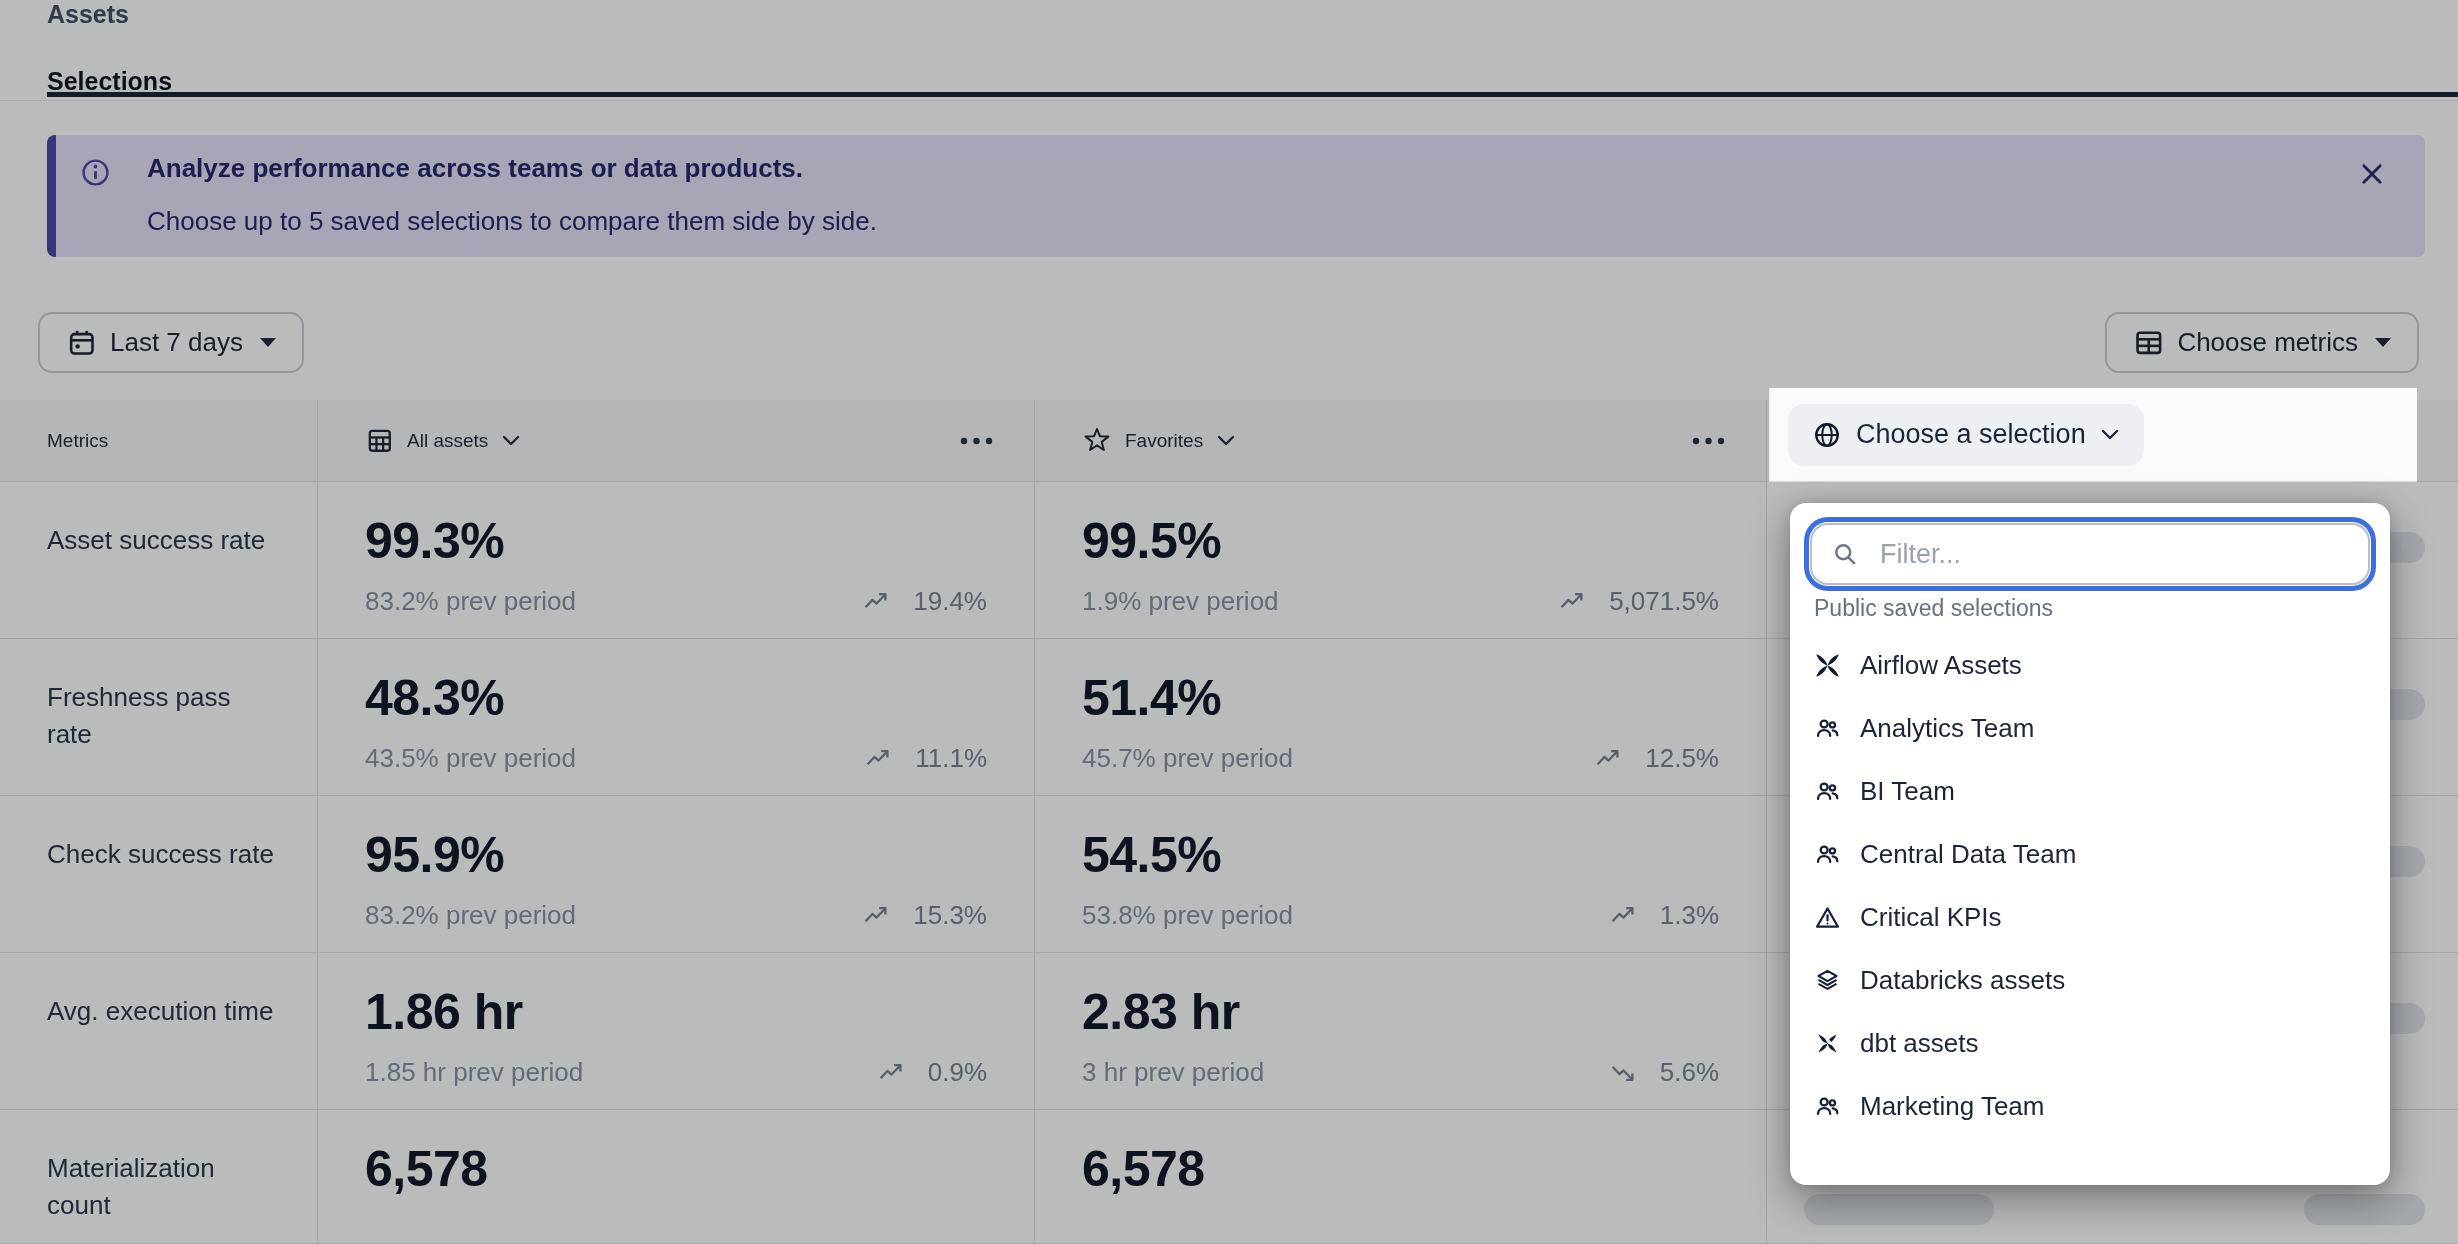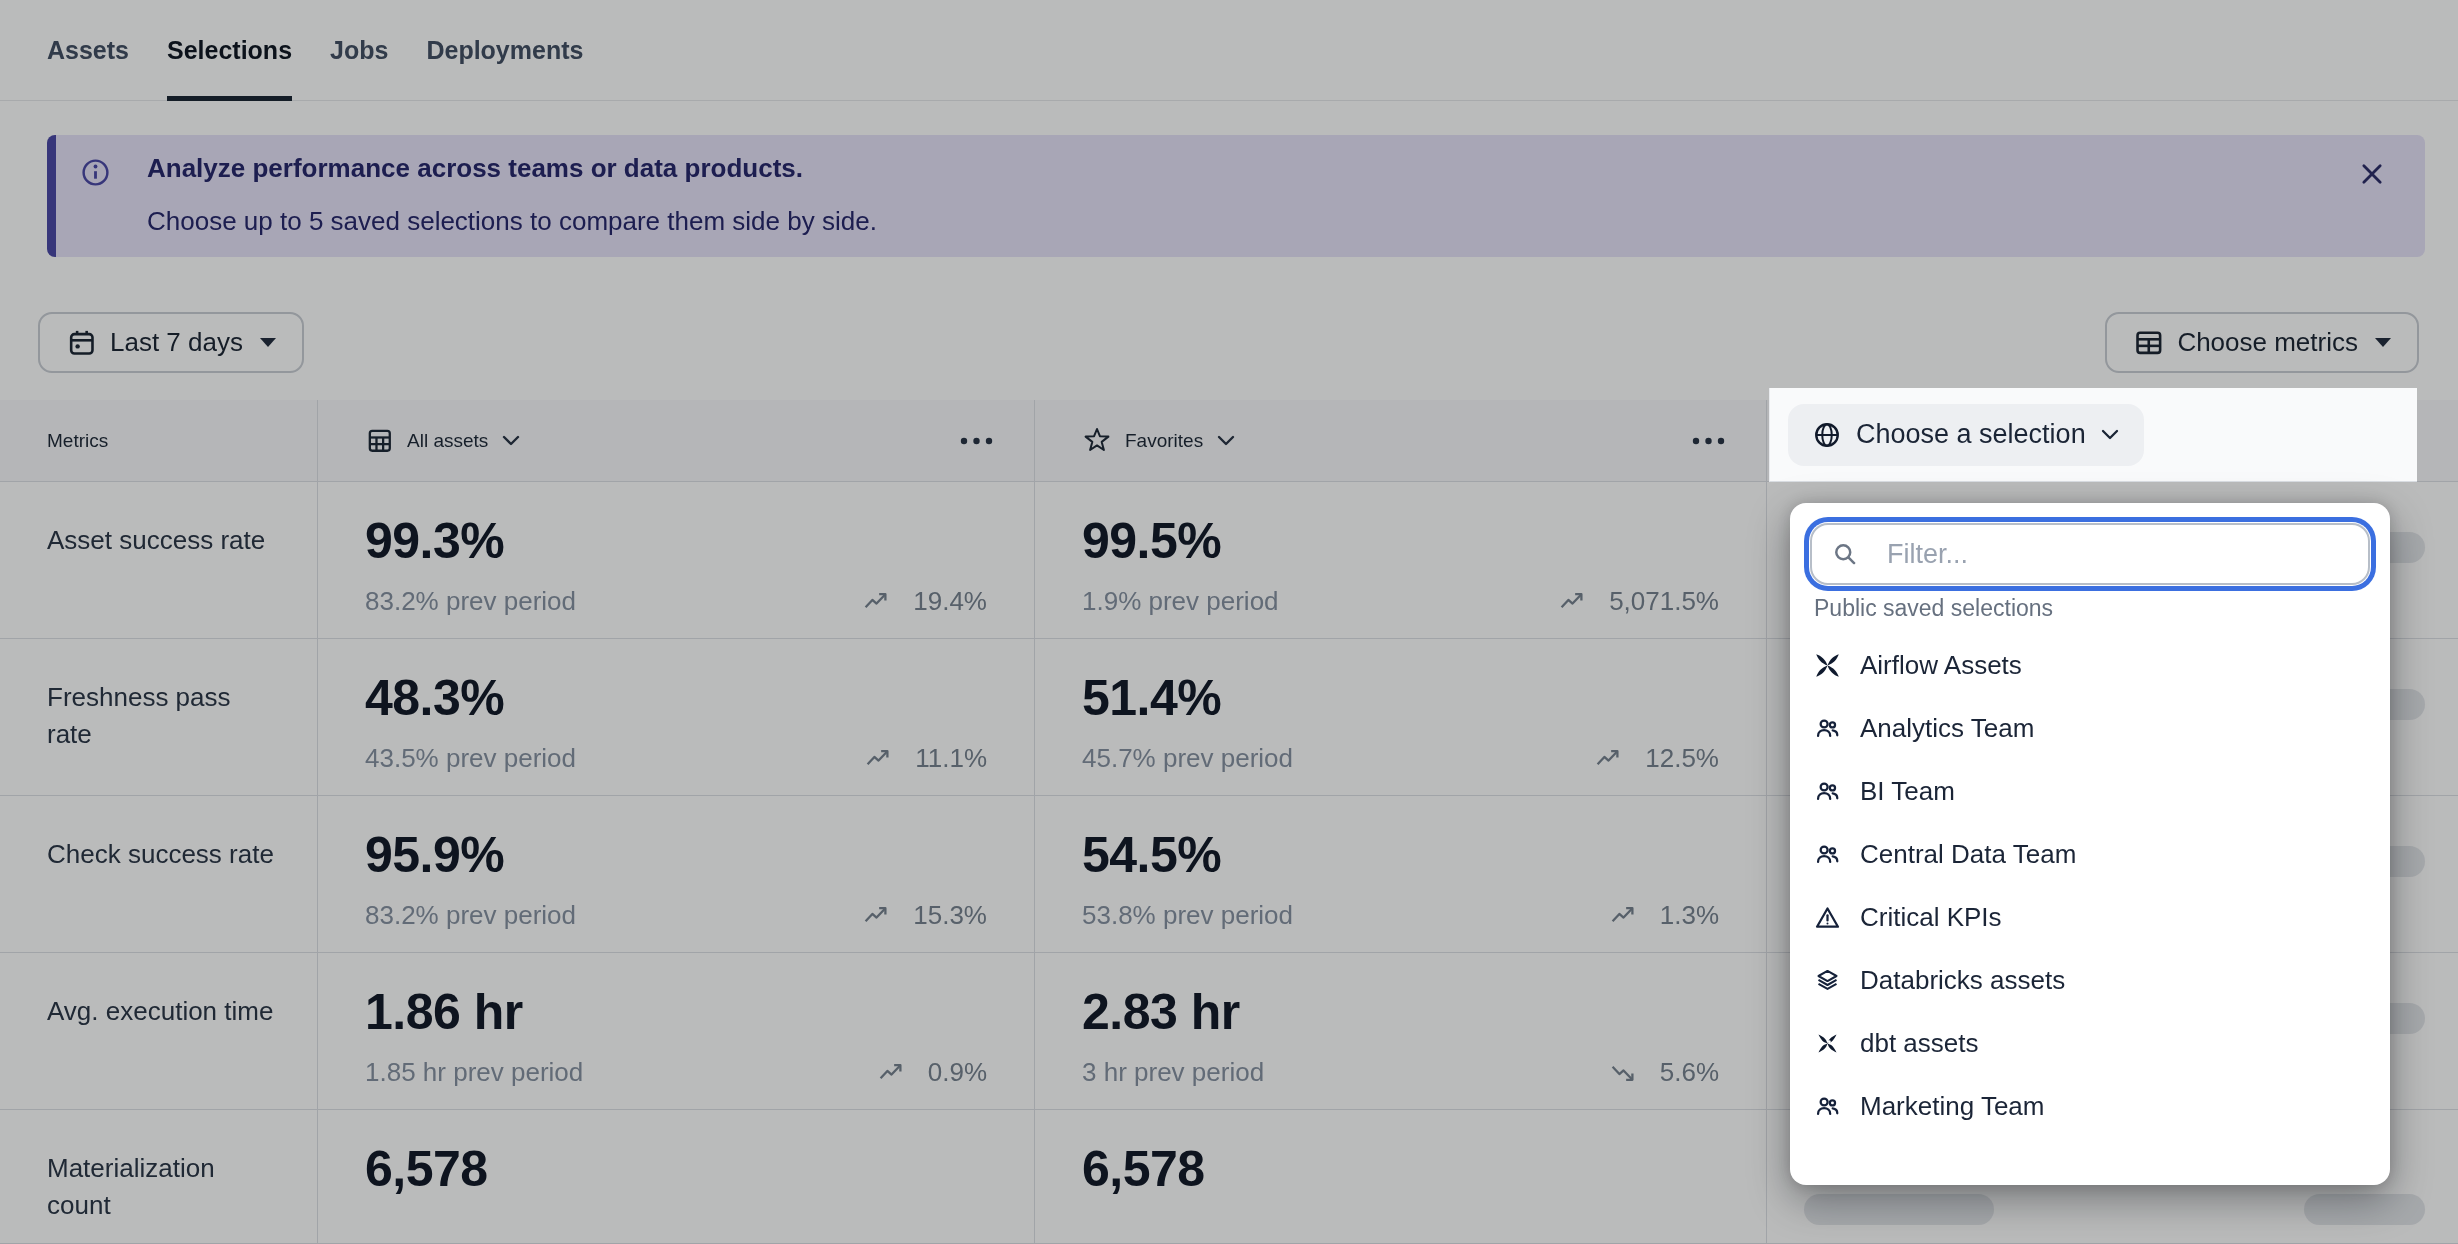--- a/index.html
+++ b/index.html
@@ -2,21 +2,21 @@
 <html><head>
 <meta charset="utf-8">
 <style>
   html,body{margin:0;padding:0;background:#fff;}
   .stage{position:relative;width:2458px;height:1244px;overflow:hidden;background:#fff;
          font-family:"Liberation Sans","DejaVu Sans",sans-serif;color:#111827;}
   svg{display:block;}
 
   
   .nav{position:absolute;left:0;top:0;width:2458px;height:101px;border-bottom:1px solid #E6E8EB;
-       display:flex;align-items:stretch;padding-left:47px;gap:38px;box-sizing:border-box;background:#fff;}
+       display:flex;align-items:stretch;padding-left:47px;gap:38px;box-sizing:border-box;background:#fff;flex-direction:column;}
   .tab{display:flex;align-items:center;font-size:25px;font-weight:700;color:#424E63;position:relative;cursor:pointer;}
   .tab.active{color:#0E1622;}
   .tab.active::after{content:"";position:absolute;left:0;right:0;bottom:-1px;height:5px;background:#1A2433;}
 
   
   .banner{position:absolute;left:47px;top:135px;width:2378px;height:122px;background:#E6E2F9;
           border-left:9px solid #4A47A5;border-radius:8px;box-sizing:border-box;
           display:flex;align-items:flex-start;padding:16px 0 0 24px;color:#26266B;}
   .banner .txt{margin-left:36px;}
   .banner .t1{font-size:26px;font-weight:700;line-height:34px;}
@@ -58,21 +58,21 @@
   
   .pop-header{position:absolute;left:1769px;top:388px;width:648px;height:94px;background:#F9FAFB;
               border-bottom:1px solid #D9DDE2;border-left:1px solid #E9EBEE;box-sizing:border-box;
               display:flex;align-items:center;padding-left:18px;z-index:50;}
   .sel-pill{display:flex;align-items:center;gap:14px;background:#EDEFF2;border-radius:16px;height:62px;
             padding:0 24px;font-size:27px;font-weight:500;color:#1B2536;cursor:pointer;}
   .pop-panel{position:absolute;left:1790px;top:503px;width:600px;height:682px;background:#fff;border-radius:16px;
              box-shadow:0 14px 40px rgba(8,10,16,.38),0 0 14px rgba(8,10,16,.14);z-index:50;
              box-sizing:border-box;padding-top:20px;}
   .filter{margin:0 20px;height:62px;border:2px solid #B7BEC8;border-radius:18px;display:flex;align-items:center;
-          gap:26px;padding:0 20px;box-sizing:border-box;box-shadow:0 0 0 1px #FFFFFF,0 0 0 6px #3B6FE0;background:#fff;}
+          gap:19px;padding:0 20px;box-sizing:border-box;box-shadow:0 0 0 1px #FFFFFF,0 0 0 6px #3B6FE0;background:#fff;}
   .filter input{border:none;outline:none;flex:1;font-size:27px;font-family:inherit;color:#1B2536;background:transparent;}
   .filter input::placeholder{color:#99A2B0;}
   .sect{margin:10px 24px 0;font-size:23px;color:#66707F;}
   .items{margin-top:12px;}
   .item{height:63px;display:flex;align-items:center;gap:19px;padding:0 24px;font-size:26px;color:#1B2537;cursor:pointer;}
   .iic{width:27px;flex:none;display:flex;align-items:center;justify-content:center;}
 </style>
 </head>
 <body>
 

